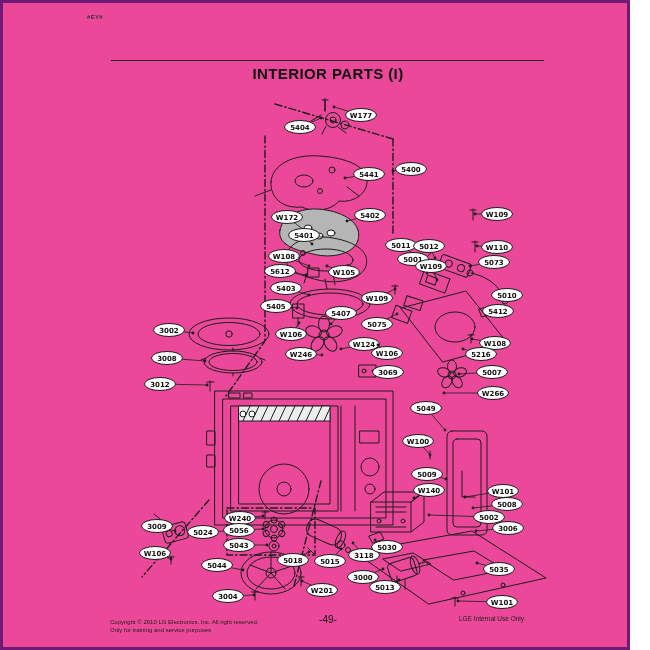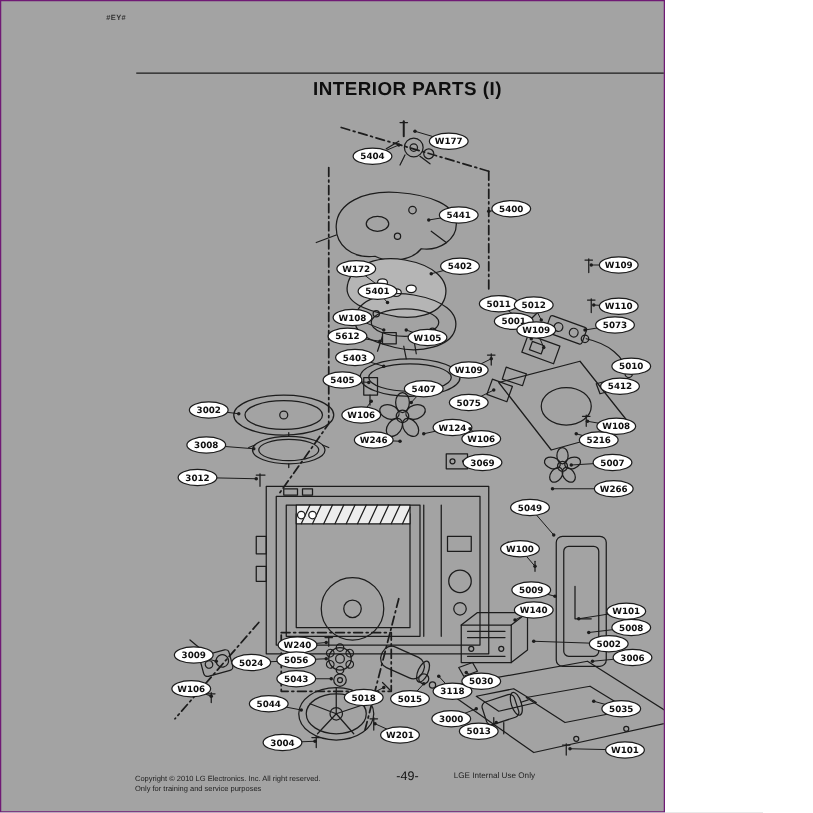--- a/index.html
+++ b/index.html
@@ -1,16 +1,16 @@
 <!DOCTYPE html>
 <html><head>
 <meta charset="utf-8">
 <style>
   html,body{margin:0;padding:0;background:#fff;}
-  .page{position:relative;width:532px;height:650px;background:#a3a3a3;border:1px solid #701a75;
+  .page{position:relative;width:630px;height:650px;background:#ec4899;border:3px solid #701a75;
         box-sizing:border-box;overflow:hidden;font-family:"Liberation Sans",sans-serif;}
   .corner-mark{position:absolute;top:11px;left:84px;font-size:6px;font-weight:bold;color:#333;letter-spacing:.3px;}
   .header-rule{position:absolute;top:57px;left:108px;width:433px;height:1px;background:#1c1c1c;}
   .title{position:absolute;top:62px;left:0;width:650px;margin:0;text-align:center;
          font-size:15px;font-weight:bold;color:#0e0e0e;letter-spacing:.4px;}
   svg.diagram{position:absolute;top:0;left:0;}
   .art{stroke:#1c1c1c;fill:none;stroke-width:1;stroke-linecap:round;stroke-linejoin:round;}
   .dash{stroke-dasharray:7 3 1.5 3;stroke-width:1.4;}
   .leader{stroke:#1c1c1c;stroke-width:.8;}
   .leader-dot{fill:#1c1c1c;stroke:none;}

